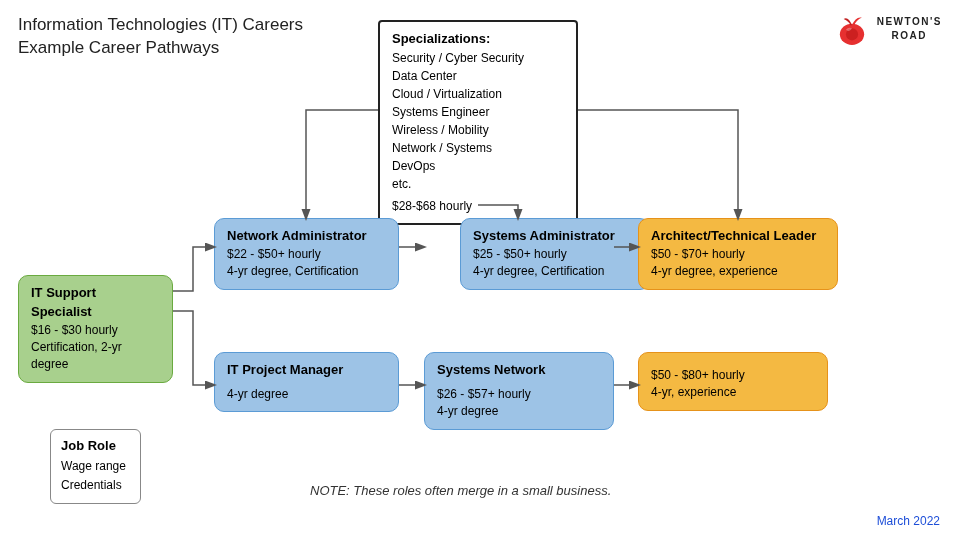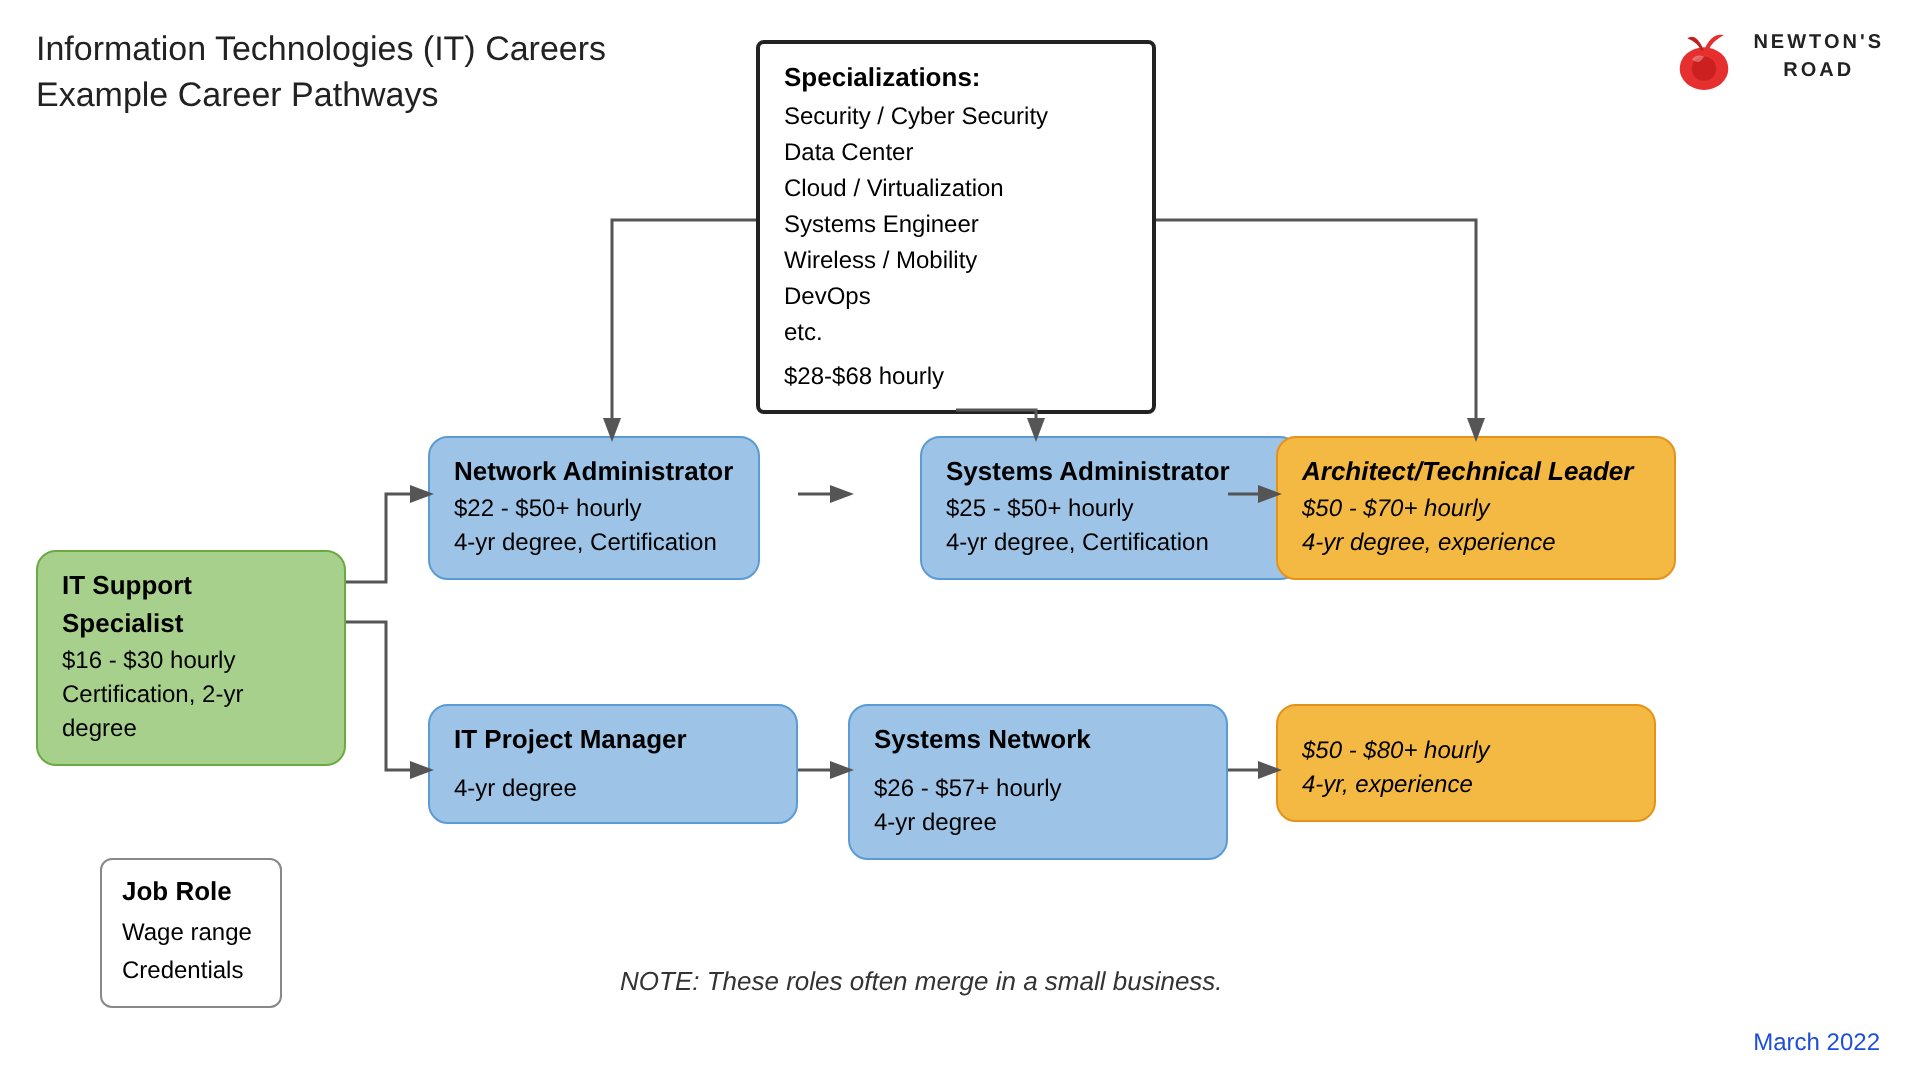--- a/index.html
+++ b/index.html
@@ -56,21 +56,20 @@
       background: #a8d08d;
       border: 1.5px solid #6aaa40;
     }
     .box-blue {
       background: #9dc3e6;
       border: 1.5px solid #5b9bd5;
     }
     .box-orange {
       background: #f4b942;
       border: 1.5px solid #e6921a;
-      font-style: italic;
     }
     .box-white {
       background: #fff;
       border: 2px solid #222;
       border-radius: 4px;
     }
 
     .box-title {
       font-weight: bold;
       font-size: 13px;
@@ -151,33 +150,34 @@
 </div>
 
 <div class="box box-white" style="left: 378px; top: 20px; width: 200px; min-height: 180px;">
   <div class="box-title">Specializations:</div>
   <div style="font-size:12px; line-height:1.5;">
     <div>Security / Cyber Security</div>
     <div>Data Center</div>
     <div>Cloud / Virtualization</div>
     <div>Systems Engineer</div>
     <div>Wireless / Mobility</div>
+    <div>Network / Systems</div>
     <div>DevOps</div>
     <div>etc.</div>
     <div style="margin-top:4px;">$28-$68 hourly</div>
   </div>
 </div>
 
 <div class="box box-green" style="left: 18px; top: 275px; width: 155px;">
   <div class="box-title">IT Support Specialist</div>
   <div class="box-wage">$16 - $30 hourly</div>
   <div class="box-cred">Certification, 2-yr degree</div>
 </div>
 
-<div class="box box-blue" style="left: 214px; top: 218px; width: 166px;">
+<div class="box box-blue" style="left: 214px; top: 218px; width: 185px;">
   <div class="box-title">Network Administrator</div>
   <div class="box-wage">$22 - $50+ hourly</div>
   <div class="box-cred">4-yr degree, Certification</div>
 </div>
 
 <div class="box box-blue" style="left: 424px; top: 218px; width: 190px; margin-left: 36px;">
   <div class="box-title">Systems Administrator</div>
   <div class="box-wage">$25 - $50+ hourly</div>
   <div class="box-cred">4-yr degree, Certification</div>
 </div>

